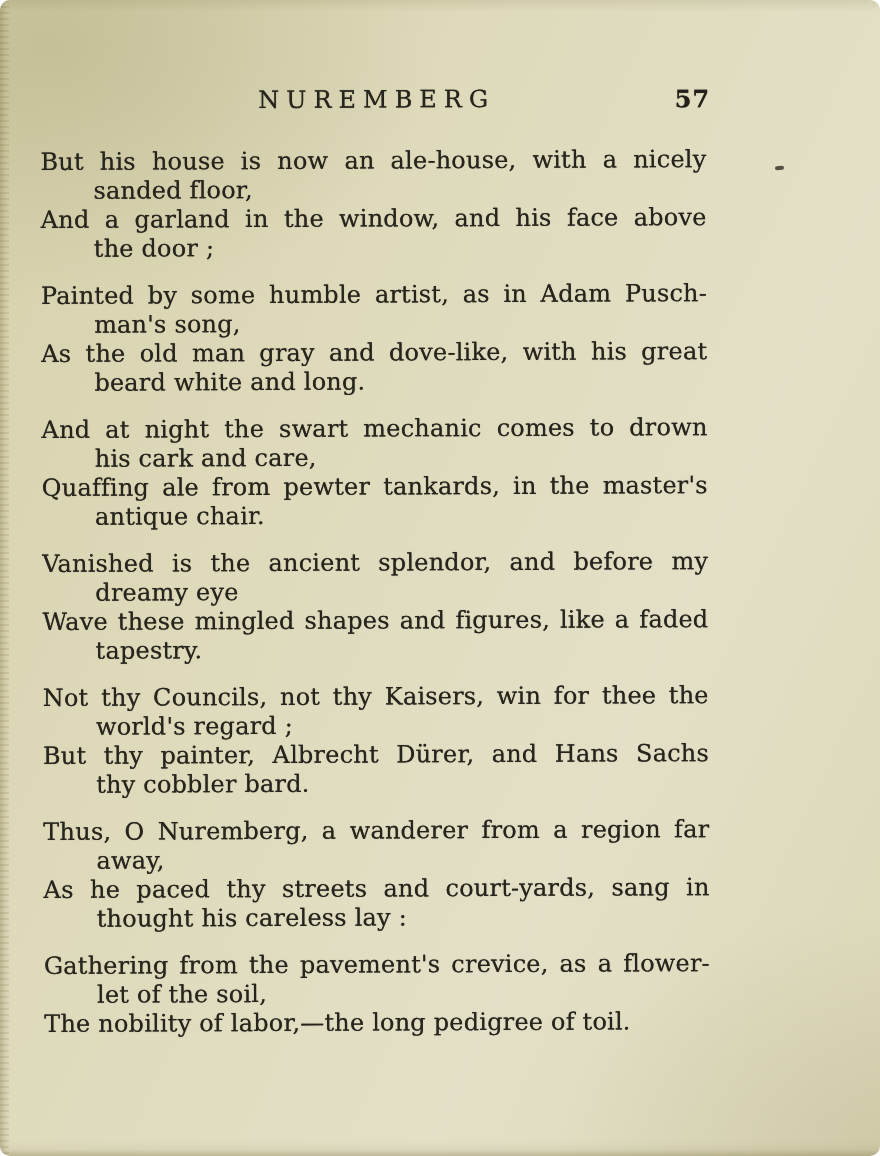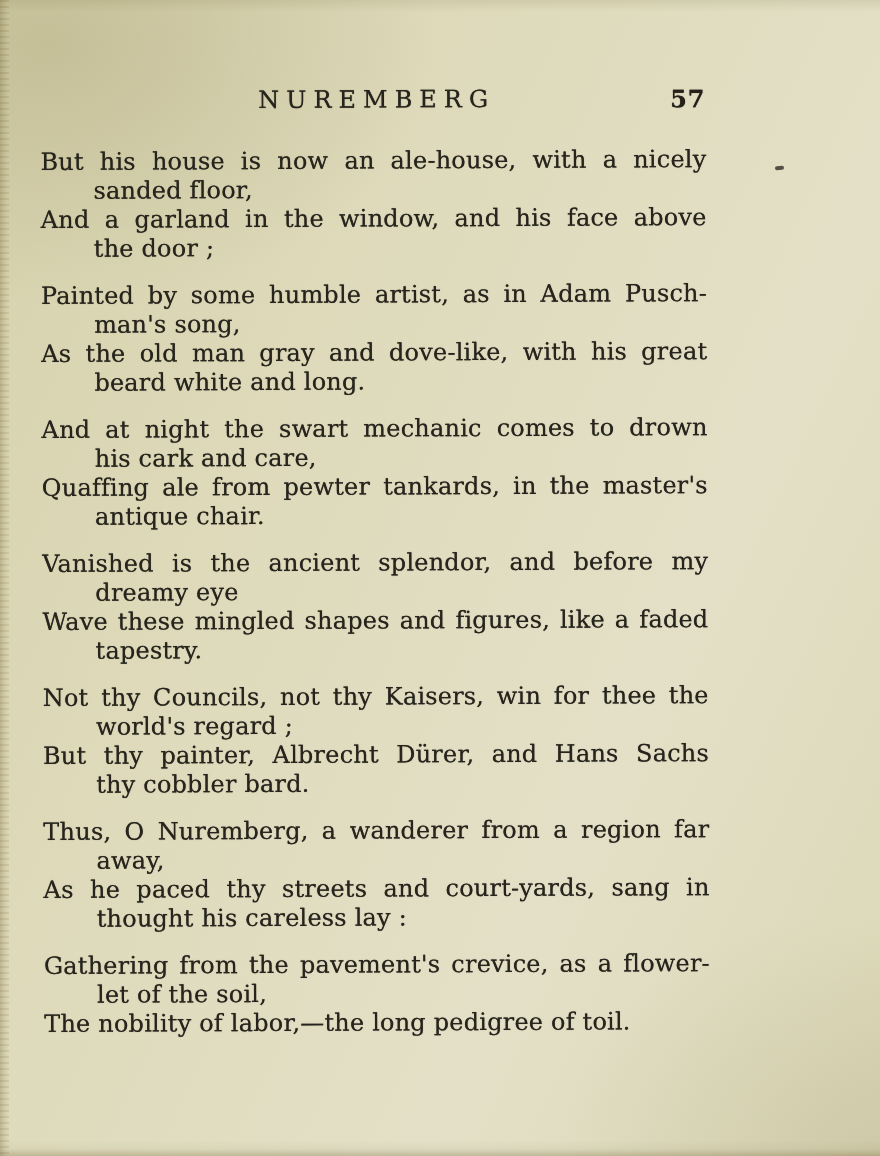--- a/index.html
+++ b/index.html
@@ -16,20 +16,21 @@
     position: relative;
     width: 880px;
     height: 1156px;
     background:
       radial-gradient(620px 420px at 6% 4%, rgba(122,112,62,0.20), rgba(122,112,62,0) 62%),
       radial-gradient(500px 380px at 100% 100%, rgba(118,106,58,0.14), rgba(118,106,58,0) 65%),
       linear-gradient(to bottom, rgba(120,110,62,0.14), rgba(120,110,62,0) 12px),
       linear-gradient(to top, rgba(112,98,52,0.30), rgba(112,98,52,0.06) 7px, rgba(112,98,52,0) 16px),
       linear-gradient(115deg, #d6d2ac 0%, #dedabb 35%, #e3e0c7 68%, #dcd8b8 100%);
     overflow: hidden;
+    border-radius: 10px;
   }
   
   .left-edge {
     position: absolute;
     left: 0; top: 0;
     width: 9px; height: 1156px;
     background:
       linear-gradient(to right, rgba(118,102,56,0.30), rgba(118,102,56,0.08) 60%, rgba(118,102,56,0) 100%),
       repeating-linear-gradient(to bottom,
         rgba(124,108,60,0.16) 0px, rgba(124,108,60,0.16) 2px,
@@ -64,20 +65,21 @@
     position: absolute;
     left: 630px;
     top: 88px;
     width: 40px;
     font-size: 24px;
     line-height: 28px;
     font-weight: bold;
     letter-spacing: 1px;
     color: #23211a;
     text-shadow: 0 0 0.8px rgba(35,33,26,0.9);
+    text-align: right;
   }
   .poem {
     margin-top: 32px;
   }
   .stanza {
     margin: 0 0 18px 0;
   }
   .ln {
     margin: 0;
     font-size: 24px;

